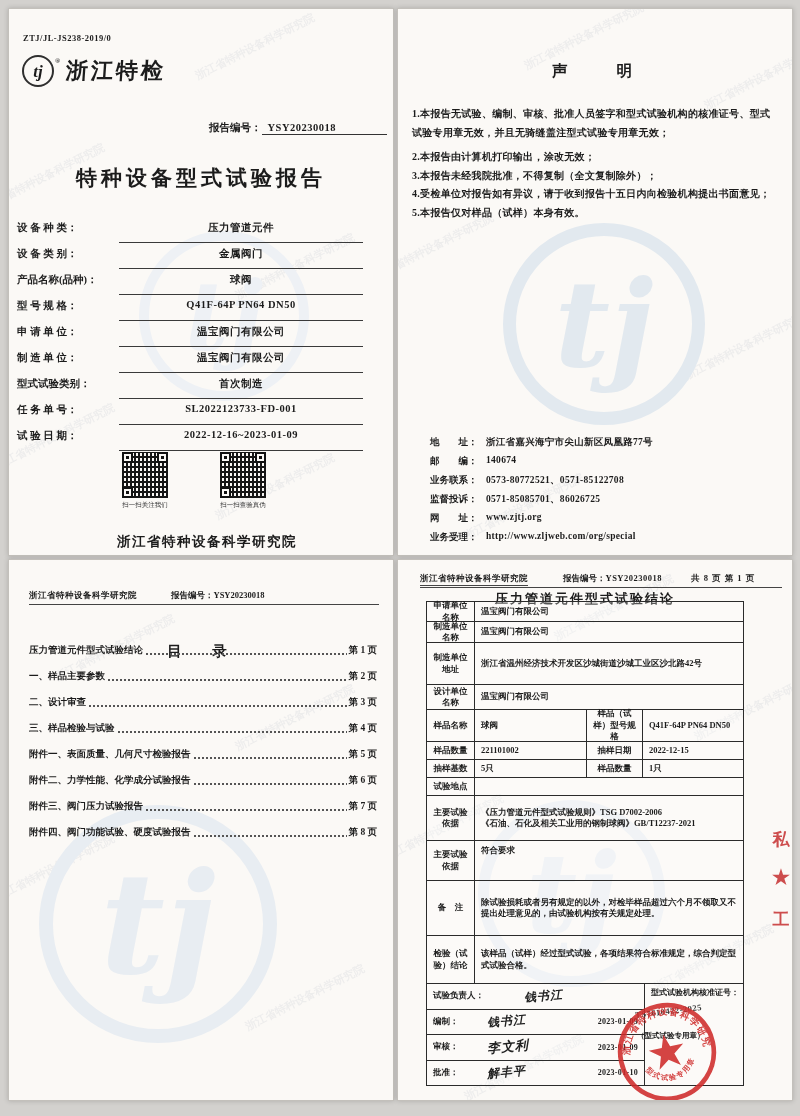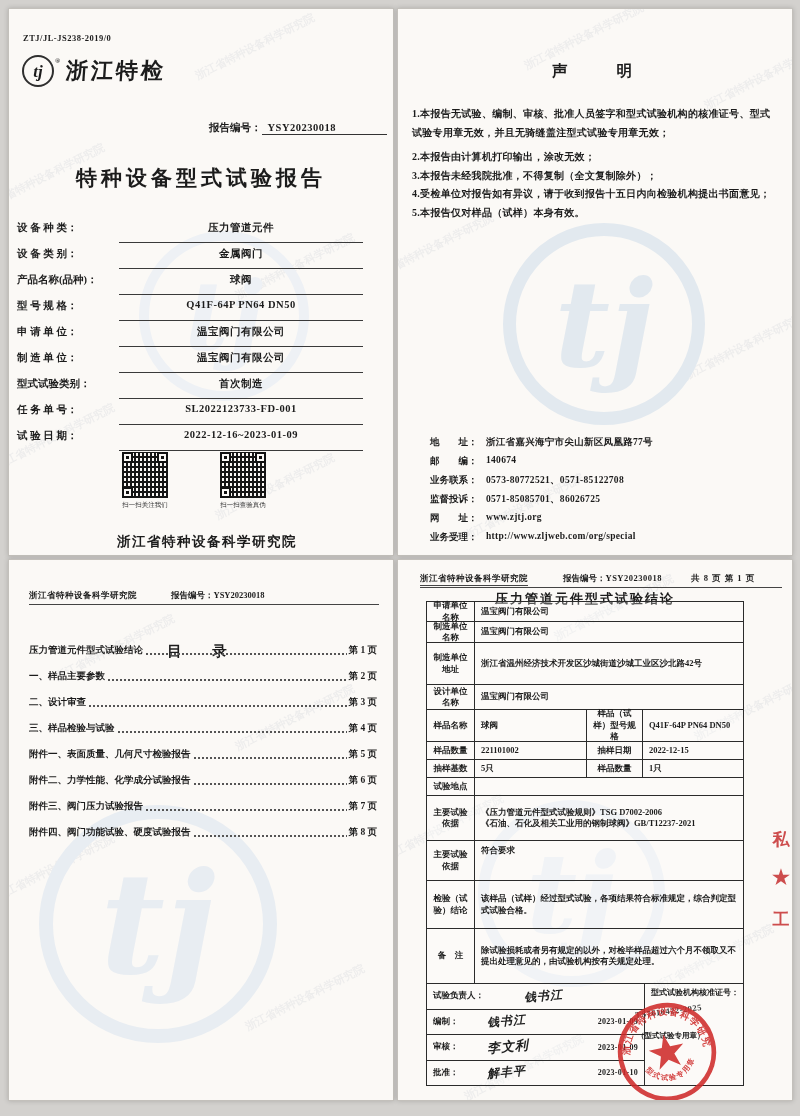--- a/index.html
+++ b/index.html
@@ -345,27 +345,27 @@
       <div class="cell lab w1">主要试验依据</div>
       <div class="cell val w4" style="flex-direction:column;align-items:flex-start;justify-content:center">
         <span>《压力管道元件型式试验规则》TSG D7002-2006</span>
         <span>《石油、石化及相关工业用的钢制球阀》GB/T12237-2021</span>
       </div>
     </div>
     <div class="trow" style="height:40px">
       <div class="cell lab w1">主要试验依据</div>
       <div class="cell val w4" style="align-items:flex-start;padding-top:4px">符合要求</div>
     </div>
+    <div class="trow" style="height:55px">
+      <div class="cell lab w1">备　注</div>
+      <div class="cell val w4">除试验损耗或者另有规定的以外，对检毕样品超过六个月不领取又不提出处理意见的，由试验机构按有关规定处理。</div>
+    </div>
     <div class="trow" style="height:48px">
       <div class="cell lab w1">检验（试验）结论</div>
       <div class="cell val w4">该样品（试样）经过型式试验，各项结果符合标准规定，综合判定型式试验合格。</div>
-    </div>
-    <div class="trow" style="height:55px">
-      <div class="cell lab w1">备　注</div>
-      <div class="cell val w4">除试验损耗或者另有规定的以外，对检毕样品超过六个月不领取又不提出处理意见的，由试验机构按有关规定处理。</div>
     </div>
     <div class="trow" style="height:80px;flex:1">
       <div class="sign-left">
         <div class="srow first">
           <span>试验负责人：</span>
           <span class="sig" style="margin-left:40px">钱书江</span>
         </div>
         <div class="srow">
           <span>编制：</span>
           <span class="sig" style="margin-left:28px">钱书江</span>

